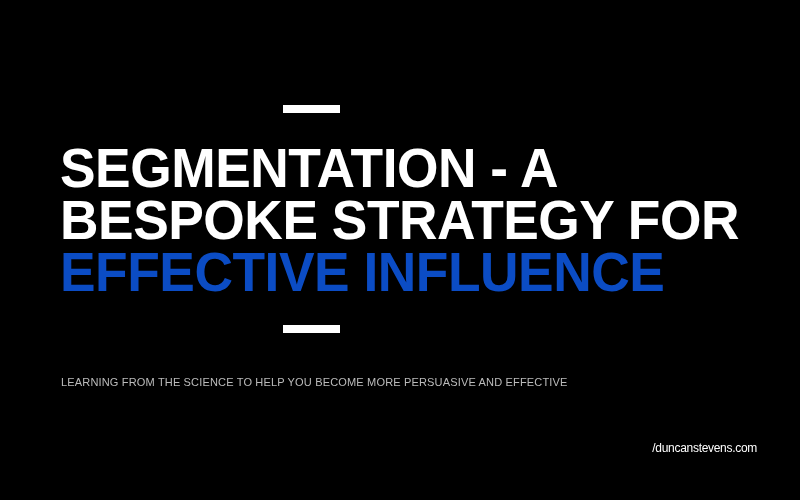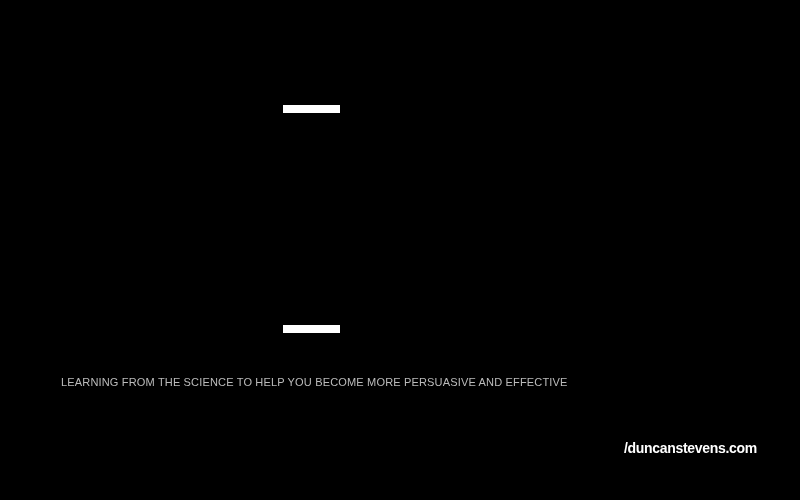--- a/index.html
+++ b/index.html
@@ -70,35 +70,40 @@
     transform-origin: left center;
   }
 
   
   #site-url {
     position: absolute;
     right: 43px;
     top: 438px;
     color: #ffffff;
     font-family: "Liberation Sans Narrow", "Liberation Sans", sans-serif;
-    font-weight: bold;
-    font-size: 14px;
+    font-weight: normal;
+    font-size: 12px;
     line-height: 20px;
     letter-spacing: -0.3px;
     white-space: nowrap;
     text-align: right;
   }
 </style>
 </head>
 <body>
 
 <div id="slide">
 
   <div class="rule rule-top"></div>
 
+  <div id="headline">
+    <span class="hl-line white">SEGMENTATION - A</span>
+    <span class="hl-line white">BESPOKE STRATEGY FOR</span>
+    <span class="hl-line accent">EFFECTIVE INFLUENCE</span>
+  </div>
 
   <div class="rule rule-bottom"></div>
 
   <div id="subtitle">LEARNING FROM THE SCIENCE TO HELP YOU BECOME MORE PERSUASIVE AND EFFECTIVE</div>
 
   <div id="site-url">/duncanstevens.com</div>
 
 </div>
 
 </body></html>

